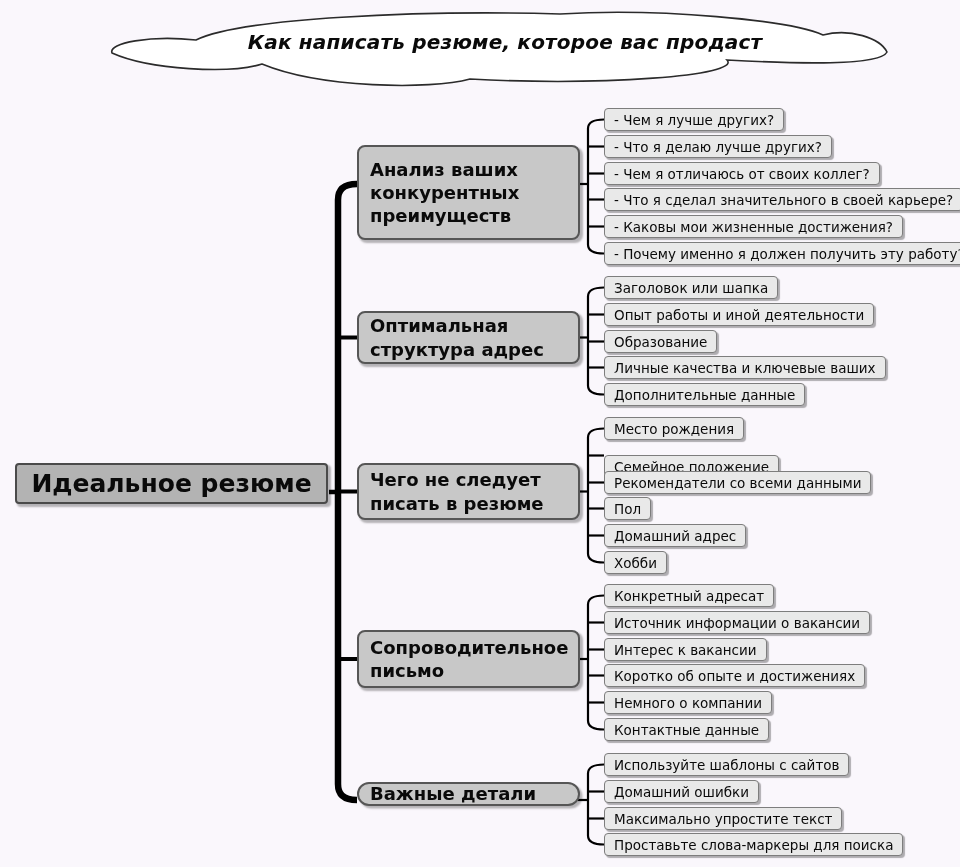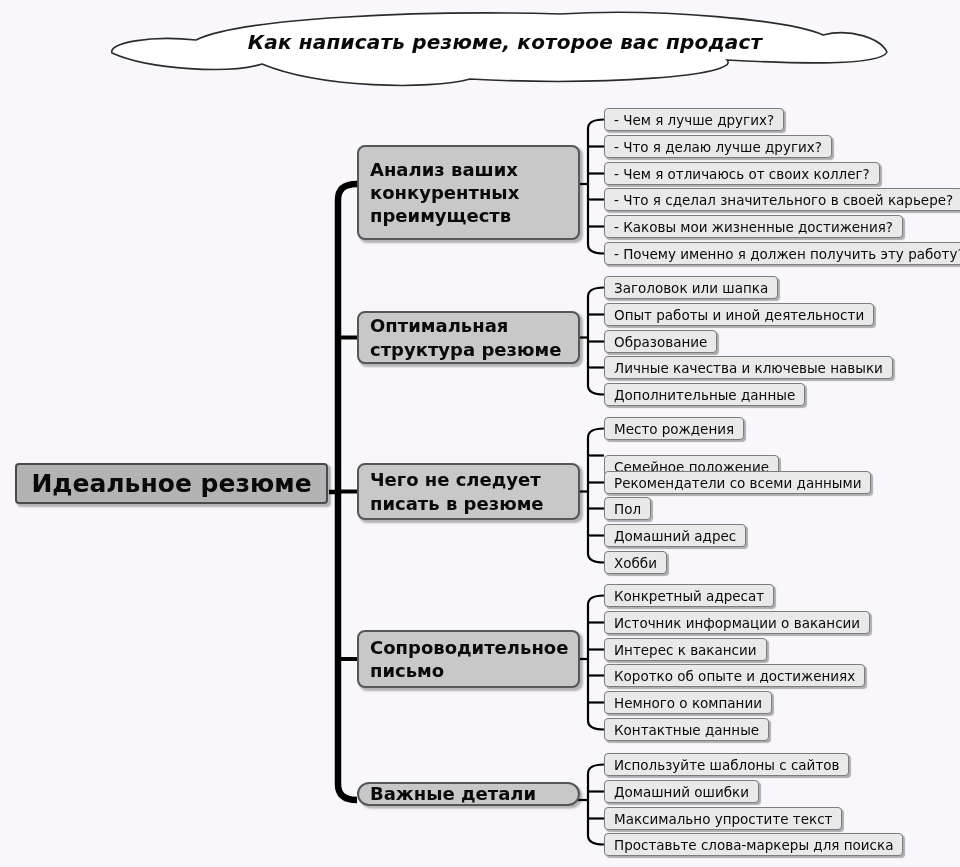--- a/index.html
+++ b/index.html
@@ -112,25 +112,25 @@
   <div class="cloud-title">Как написать резюме, которое вас продаст</div>
   <div class="root-node">Идеальное резюме</div>
   <div id="nodes">
       <div class="branch-node" style="top: 145px; height: 95px;">Анализ ваших конкурентных преимуществ</div>
       <div class="child-node" style="top: 108px;">- Чем я лучше других?</div>
       <div class="child-node" style="top: 135px;">- Что я делаю лучше других?</div>
       <div class="child-node" style="top: 162px;">- Чем я отличаюсь от своих коллег?</div>
       <div class="child-node" style="top: 188px;">- Что я сделал значительного в своей карьере?</div>
       <div class="child-node" style="top: 215px;">- Каковы мои жизненные достижения?</div>
       <div class="child-node" style="top: 242px;">- Почему именно я должен получить эту работу?</div>
-      <div class="branch-node" style="top: 311px; height: 53px;">Оптимальная структура резюме</div>
+      <div class="branch-node" style="top: 311px; height: 53px;">Оптимальная структура адрес</div>
       <div class="child-node" style="top: 276px;">Заголовок или шапка</div>
       <div class="child-node" style="top: 303px;">Опыт работы и иной деятельности</div>
       <div class="child-node" style="top: 330px;">Образование</div>
-      <div class="child-node" style="top: 356px;">Личные качества и ключевые навыки</div>
+      <div class="child-node" style="top: 356px;">Личные качества и ключевые ваших</div>
       <div class="child-node" style="top: 383px;">Дополнительные данные</div>
       <div class="branch-node" style="top: 463px; height: 57px;">Чего не следует писать в резюме</div>
       <div class="child-node" style="top: 417px;">Место рождения</div>
       <div class="child-node" style="top: 455px;">Семейное положение</div>
       <div class="child-node" style="top: 471px;">Рекомендатели со всеми данными</div>
       <div class="child-node" style="top: 497px;">Пол</div>
       <div class="child-node" style="top: 524px;">Домашний адрес</div>
       <div class="child-node" style="top: 551px;">Хобби</div>
       <div class="branch-node" style="top: 630px; height: 58px;">Сопроводительное письмо</div>
       <div class="child-node" style="top: 584px;">Конкретный адресат</div>

